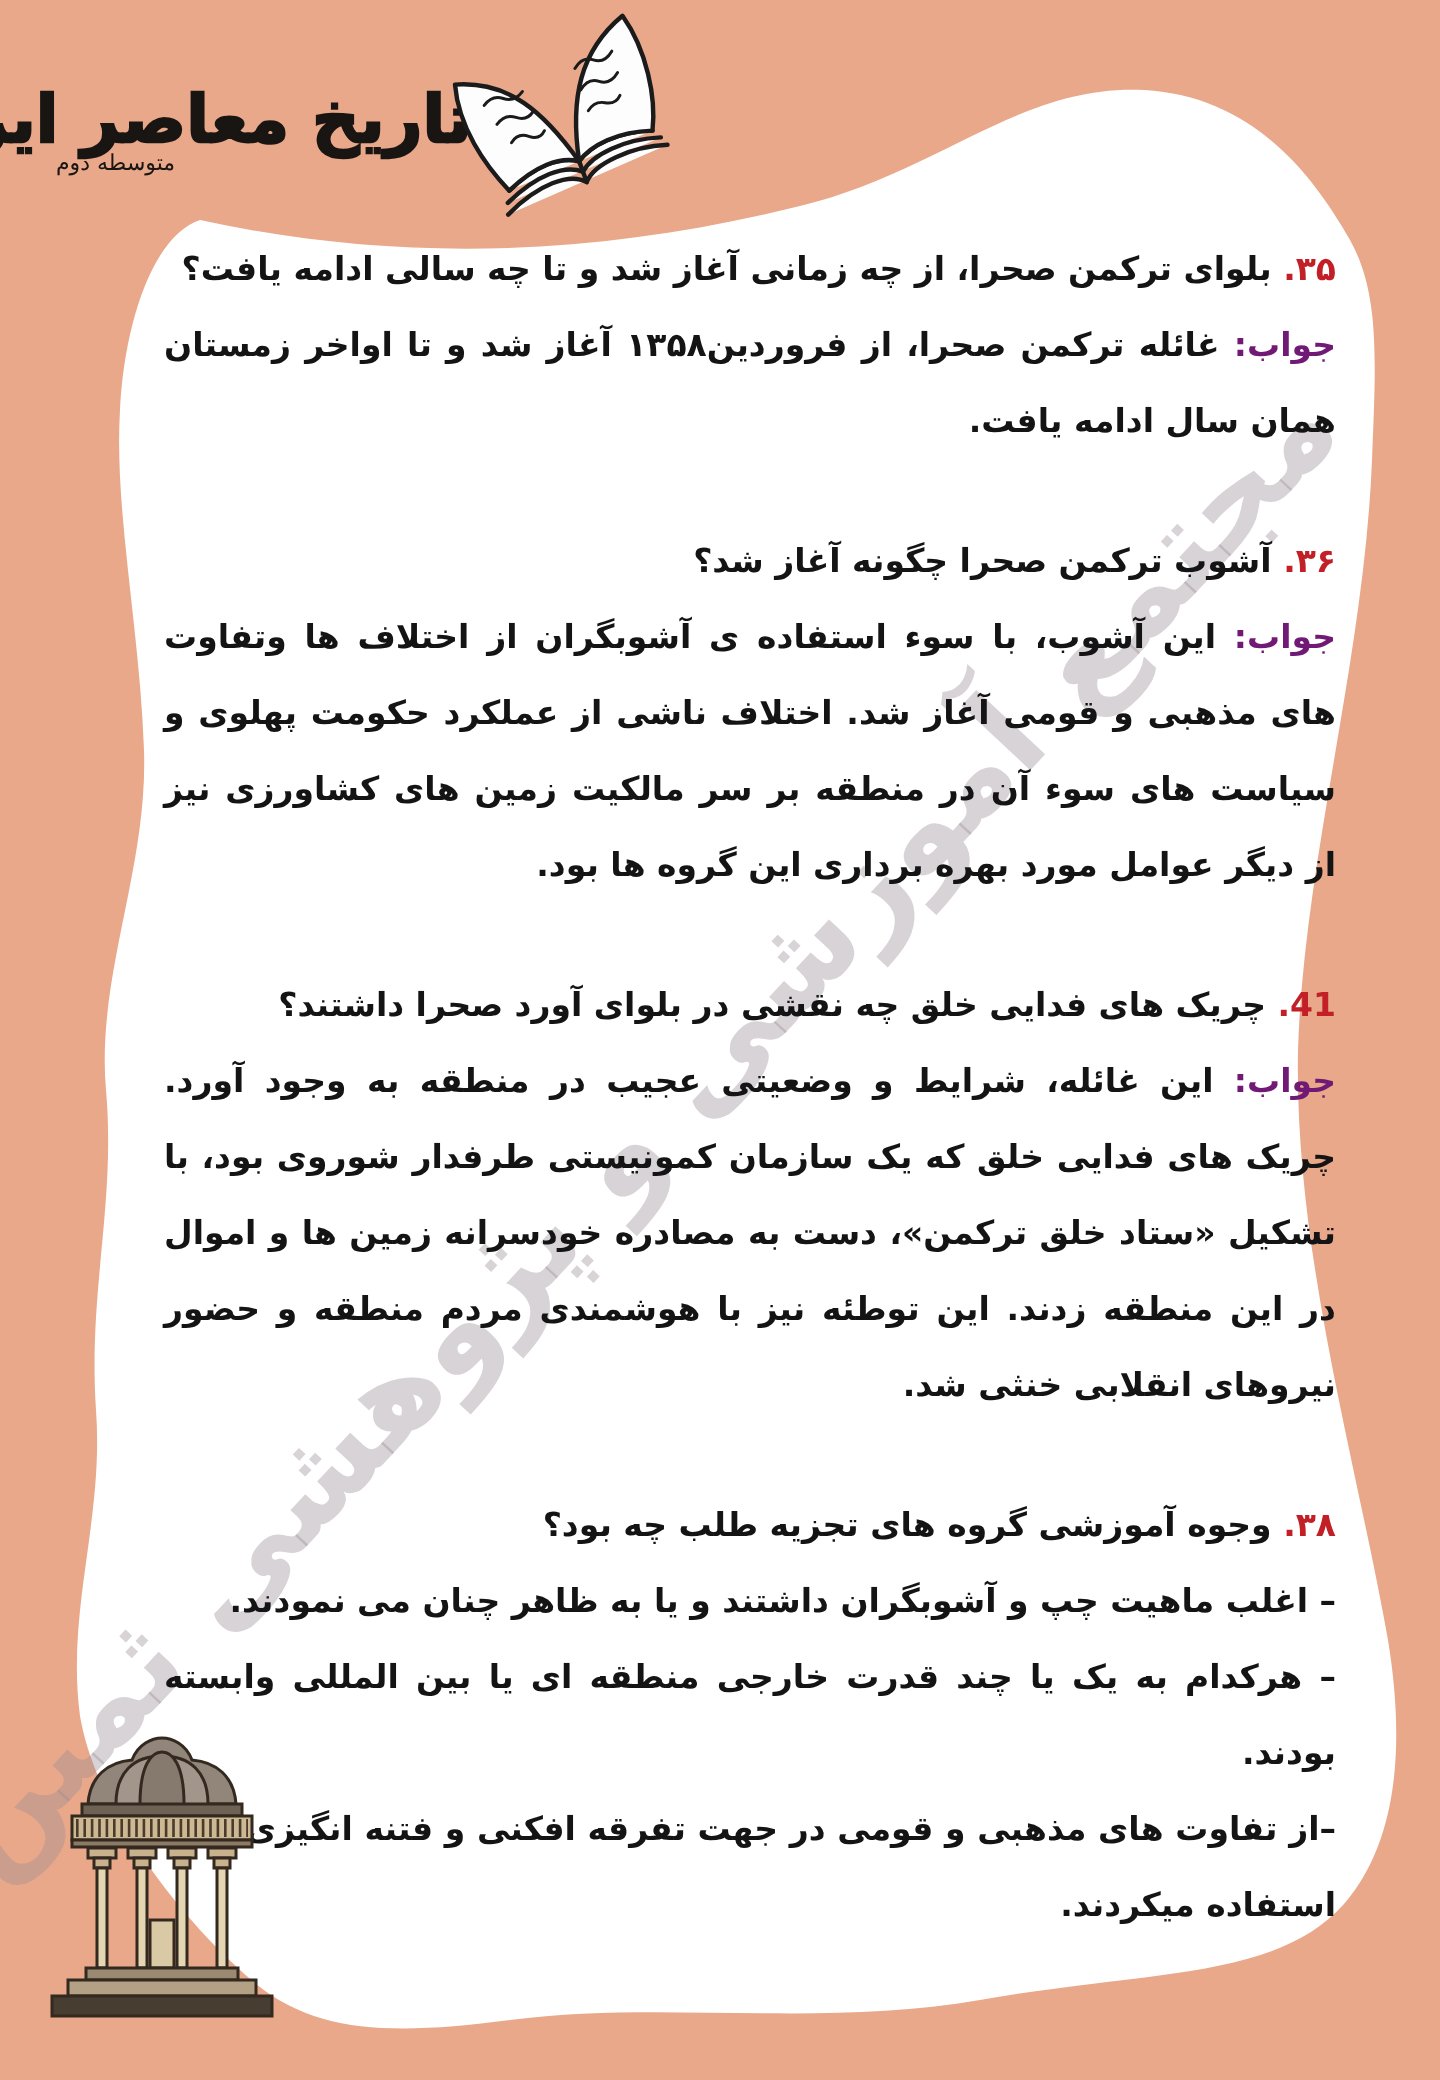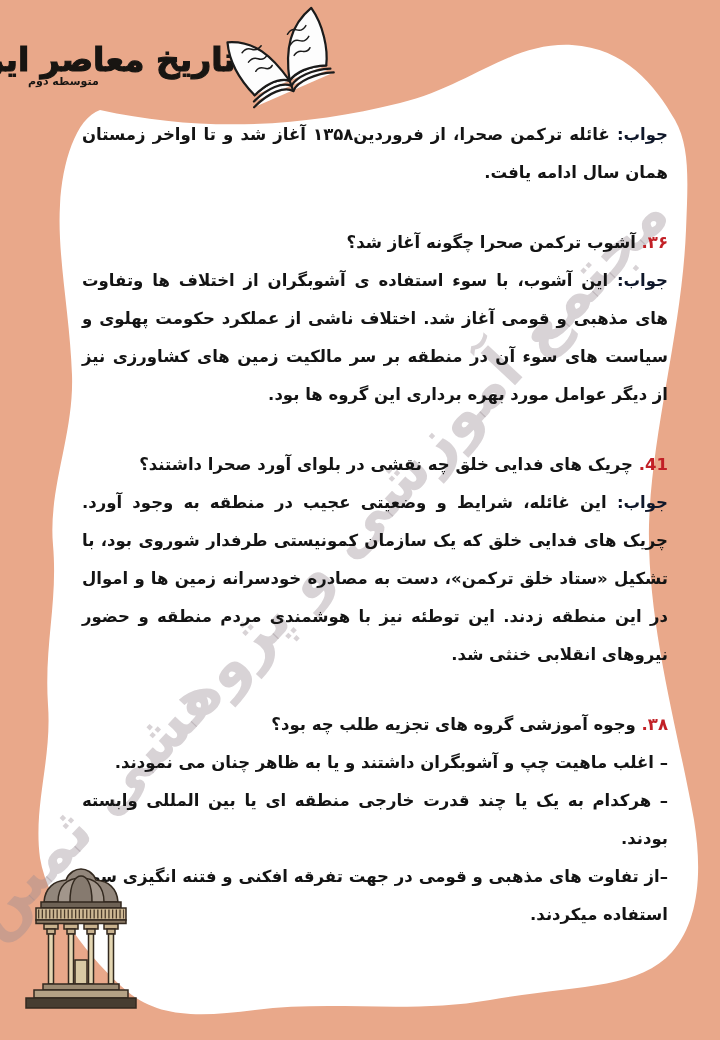--- a/index.html
+++ b/index.html
@@ -20,33 +20,33 @@
   .logo{
     position:absolute;top:40px;left:6px;width:230px;z-index:2;
     direction:rtl;color:#181512;
   }
   .logo-title{
     font-size:33px;font-weight:bold;letter-spacing:-1px;
     -webkit-text-stroke:1.2px #181512;
     white-space:nowrap;
   }
   .logo-sub{
-    font-size:11px;font-weight:bold;text-align:left;
+    font-size:11px;font-weight:normal;text-align:left;
     padding-left:22px;margin-top:-4px;
   }
   .book-illustration{position:absolute;top:0px;left:222px;width:120px;height:115px;z-index:2;}
   .content{
     position:absolute;top:116px;right:52px;width:586px;z-index:2;
     direction:rtl;text-align:justify;
     font-size:16.5px;font-weight:bold;line-height:38px;color:#141414;
   }
   .qa-block{margin-bottom:32px;}
   .q-line{text-align:right;}
   .q-num{color:#c22026;}
-  .ans-label{color:#0f172a;}
+  .ans-label{color:#701a75;}
   .bullet-line{text-align:justify;}
   .monument{position:absolute;left:20px;top:868px;width:122px;height:146px;z-index:2;}
 </style>
 </head>
 <body>
 
 <svg class="blob-layer" viewBox="0 0 720 1040" xmlns="http://www.w3.org/2000/svg" aria-hidden="true">
   <path fill="#ffffff" d="M 100 110
     C 200 132, 300 128, 400 103
     C 470 86, 510 42, 572 45
@@ -96,20 +96,24 @@
       <path d="M80 36 q6 -5 11 -1 t11 -1"></path>
       <path d="M79 48 q6 -5 11 -1 t11 -1"></path>
       <path d="M79 60 q5 -4 10 -1 t9 -1"></path>
     </g>
   </g>
 </svg>
 
 <div class="content">
 
   <div class="qa-block">
+    <div class="q-line">
+      <span class="q-num">۳۵.</span>
+      <span>بلوای ترکمن صحرا، از چه زمانی آغاز شد و تا چه سالی ادامه یافت؟</span>
+    </div>
     <div class="a-line">
       <span class="ans-label">جواب:</span>
       <span>غائله ترکمن صحرا، از فروردین۱۳۵۸ آغاز شد و تا اواخر زمستان همان سال ادامه یافت.</span>
     </div>
   </div>
 
   <div class="qa-block">
     <div class="q-line">
       <span class="q-num">۳۶.</span>
       <span>آشوب ترکمن صحرا چگونه آغاز شد؟</span>

